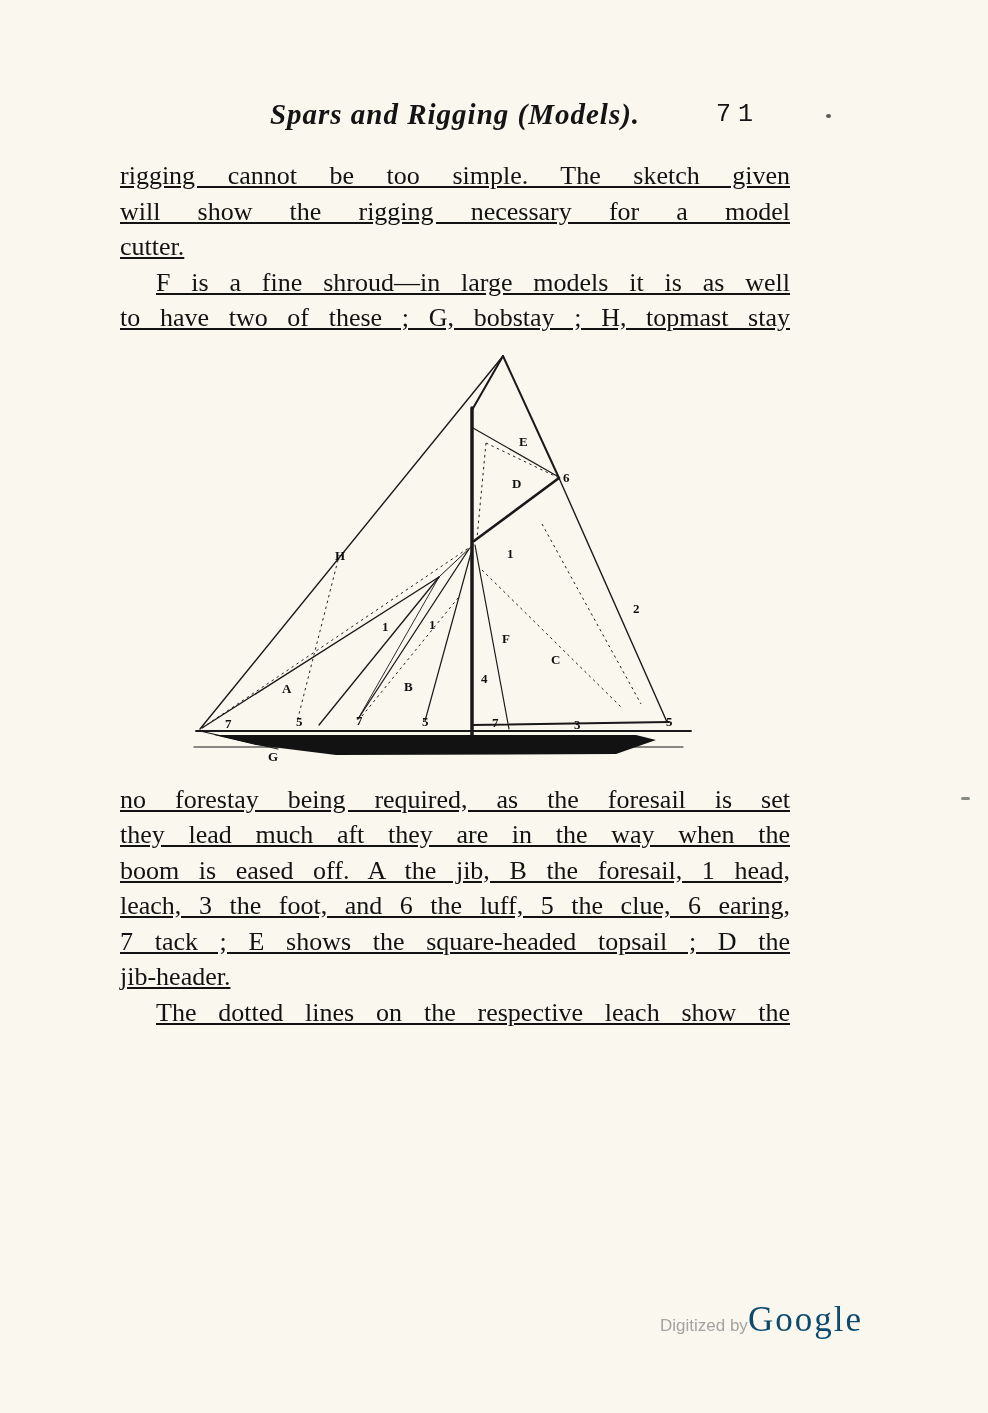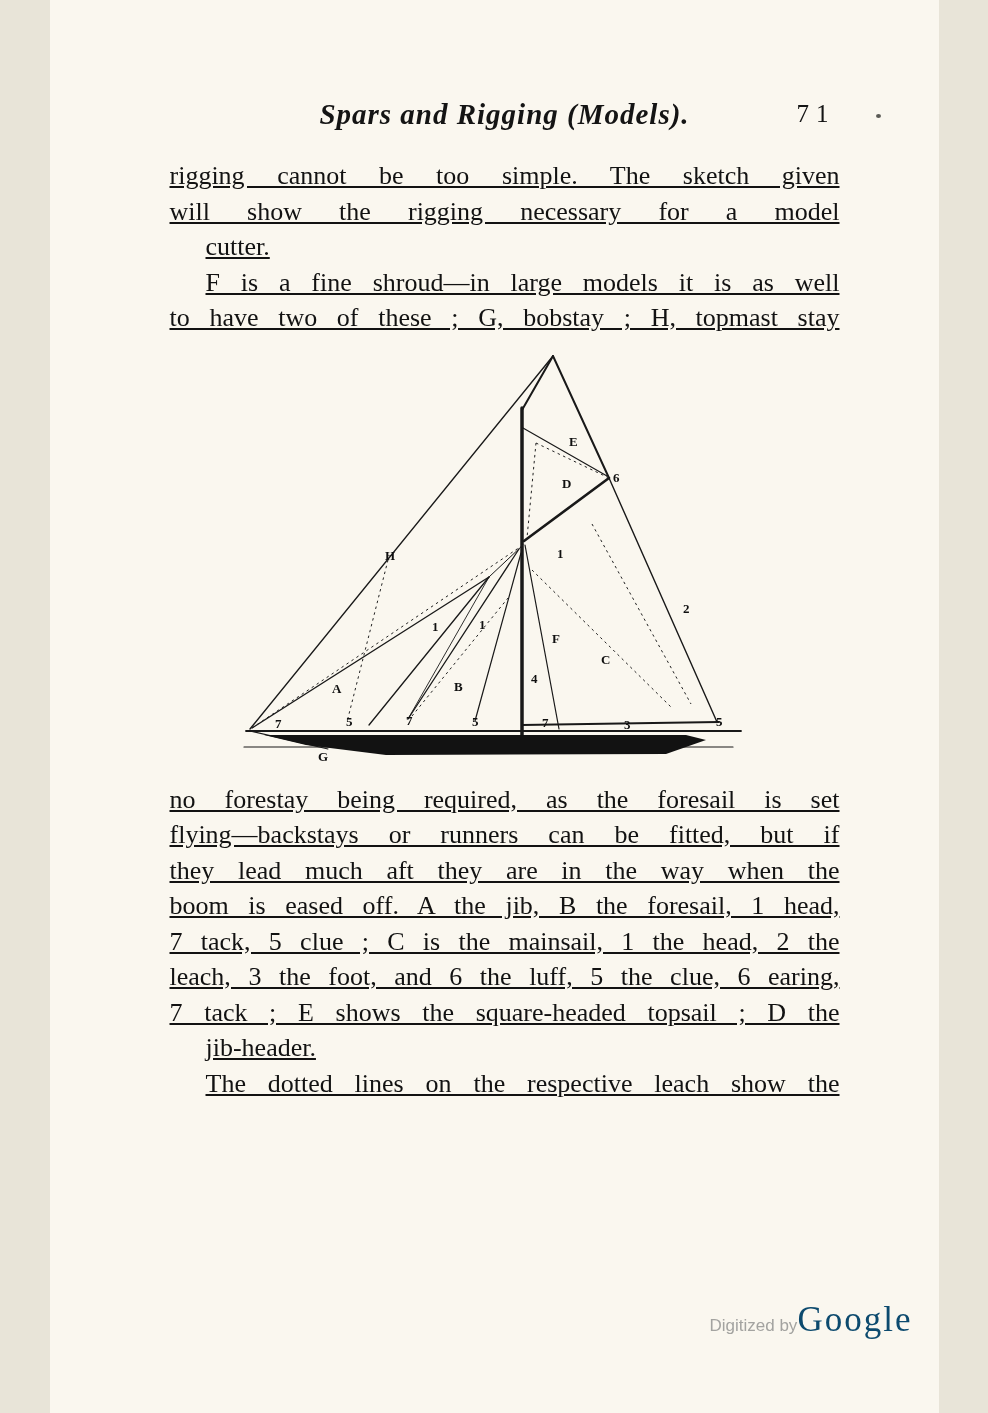--- a/index.html
+++ b/index.html
@@ -3,21 +3,21 @@
 <meta charset="utf-8">
 <style>
   html, body {
     margin: 0;
     padding: 0;
     background: #e8e4d8;
     font-family: "Liberation Serif", "DejaVu Serif", serif;
   }
   .page {
     position: relative;
-    width: 889px;
+    width: 988px;
     height: 1413px;
     margin: 0 auto;
     background: #faf7ef;
     color: #141414;
     overflow: hidden;
     box-sizing: border-box;
     padding-top: 98px;
   }
   .header-row {
     position: relative;
@@ -28,42 +28,43 @@
   }
   .page-title {
     text-align: center;
     font-style: italic;
     font-weight: 600;
     font-size: 29px;
     letter-spacing: 1px;
   }
   .page-number {
     position: absolute;
-    right: 4px;
+    right: 30px;
     top: 2px;
     font-size: 25px;
     letter-spacing: 7px;
     font-weight: 500;
+    font-family: Liberation Mono, monospace;
   }
   .text-block {
     margin-left: 120px;
     width: 670px;
     font-size: 26px;
     line-height: 35.5px;
     color: #121212;
   }
   .para { margin: 0; }
   .para.indent .line:first-child { text-indent: 36px; }
   .line {
     text-align: justify;
     text-align-last: justify;
     white-space: normal;
     text-decoration: underline;
   }
-  .line.last { text-align-last: left; margin-left: 36px; }
+  .line.last { text-align-last: left; }
   .diagram-wrap {
     margin: 12px 0 14px 186px;
     width: 530px;
     height: 420px;
   }
   #rig-svg text {
     font-family: "Liberation Serif", "DejaVu Serif", serif;
     font-size: 13px;
     font-weight: bold;
     fill: #101010;
@@ -181,24 +182,22 @@
         <text x="306" y="379">7</text>
         <text x="388" y="381">3</text>
         <text x="480" y="378">5</text>
         <text x="82" y="413">G</text>
       </svg>
   </div>
 
   <div class="text-block" id="after-diagram">
       <div class="para">
         <div class="line">no forestay being required, as the foresail is set</div>
-        <div class="line">flying—backstays or runners can be fitted, but if</div>
         <div class="line">they lead much aft they are in the way when the</div>
         <div class="line">boom is eased off. A the jib, B the foresail, 1 head,</div>
-        <div class="line">7 tack, 5 clue ; C is the mainsail, 1 the head, 2 the</div>
         <div class="line">leach, 3 the foot, and 6 the luff, 5 the clue, 6 earing,</div>
         <div class="line">7 tack ; E shows the square-headed topsail ; D the</div>
         <div class="line last">jib-header.</div>
       </div>
       <div class="para indent">
         <div class="line">The dotted lines on the respective leach show the</div>
       </div>
     </div>
 
   <div class="footer">

